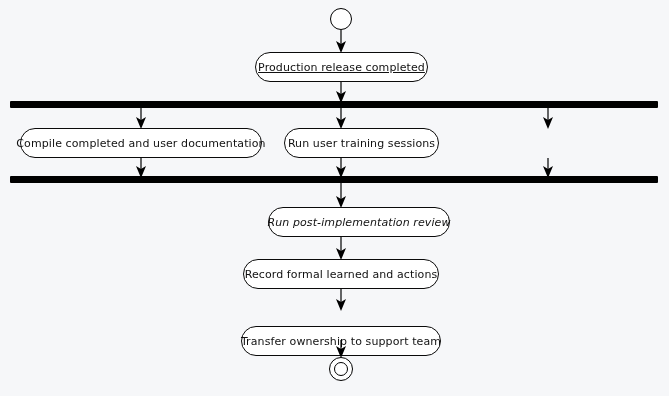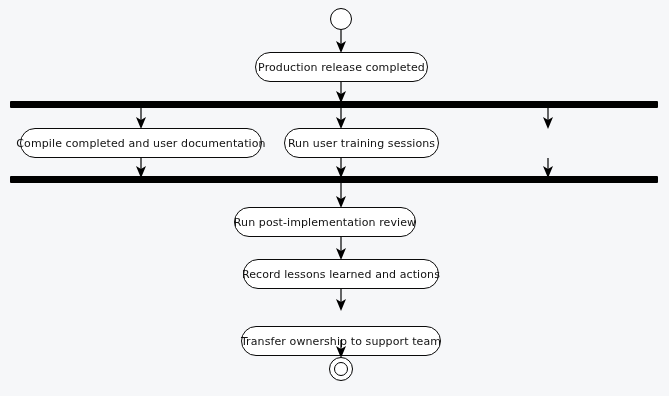--- a/index.html
+++ b/index.html
@@ -84,21 +84,21 @@
 
 <div id="diagram">
 
   <div class="init-node" style="left:330px; top:8px;"></div>
 
   <svg class="edge" style="left:0; top:0;" width="669" height="396">
     <line x1="341" y1="30" x2="341" y2="46"></line>
     <path class="head" d="M341,53 L336,41 L341,44 L346,41 Z"></path>
   </svg>
 
-  <div class="node-box" style="left:255px; top:52px; width:173px;">
+  <div class="node-box" style="left:255px; top:52px; width:173px;text-decoration:underline;">
     <span>Production release completed</span>
   </div>
 
   <svg class="edge" style="left:0; top:0;" width="669" height="396">
     <line x1="341" y1="82" x2="341" y2="96"></line>
     <path class="head" d="M341,103 L336,91 L341,94 L346,91 Z"></path>
   </svg>
 
   <div class="bar" style="left:10px; top:101px; width:648px;"></div>
 
@@ -137,31 +137,31 @@
     <path class="head" d="M548,178 L543,166 L548,169 L553,166 Z"></path>
   </svg>
 
   <div class="bar" style="left:10px; top:176px; width:648px;"></div>
 
   <svg class="edge" style="left:0; top:0;" width="669" height="396">
     <line x1="341" y1="183" x2="341" y2="201"></line>
     <path class="head" d="M341,208 L336,196 L341,199 L346,196 Z"></path>
   </svg>
 
-  <div class="node-box" style="left:234px; top:207px; width:182px;">
+  <div class="node-box" style="left:268px; top:207px; width:182px;font-style:italic;">
     <span>Run post-implementation review</span>
   </div>
 
   <svg class="edge" style="left:0; top:0;" width="669" height="396">
     <line x1="341" y1="237" x2="341" y2="253"></line>
     <path class="head" d="M341,260 L336,248 L341,251 L346,248 Z"></path>
   </svg>
 
   <div class="node-box" style="left:243px; top:259px; width:196px;">
-    <span>Record lessons learned and actions</span>
+    <span>Record formal learned and actions</span>
   </div>
 
   <svg class="edge" style="left:0; top:0;" width="669" height="396">
     <line x1="341" y1="289" x2="341" y2="304"></line>
     <path class="head" d="M341,311 L336,299 L341,302 L346,299 Z"></path>
   </svg>
 
   <div class="node-box" style="left:241px; top:310px; width:200px;margin-top:16px;">
     <span>Transfer ownership to support team</span>
   </div>

